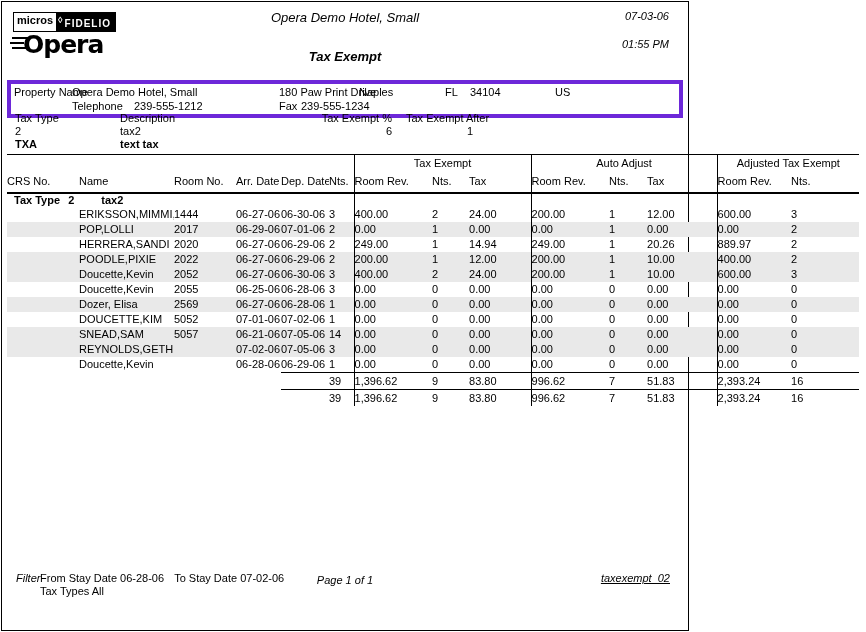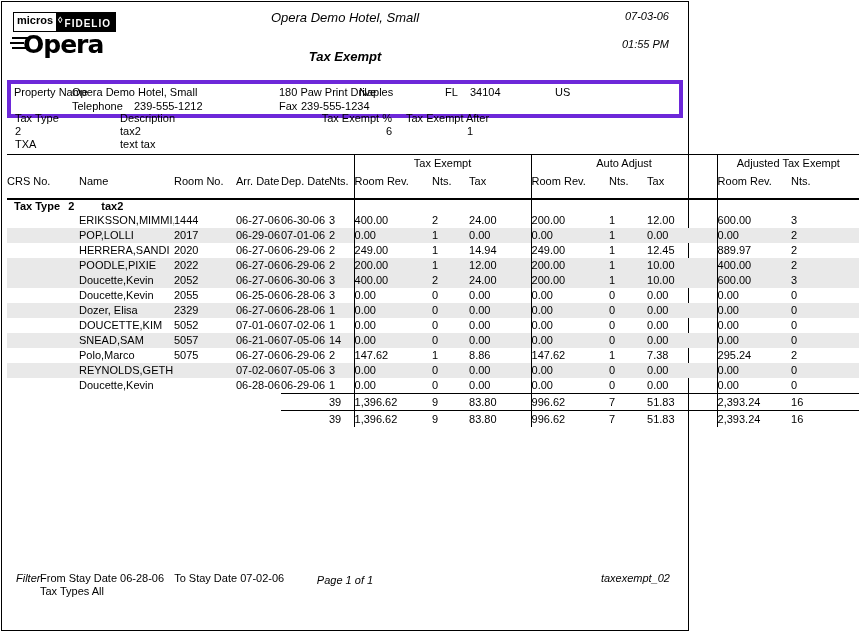--- a/index.html
+++ b/index.html
@@ -19,31 +19,31 @@
   .mf-fidelio{background:#000;color:#fff;padding:4px 4px 0 2px;font-size:10px;letter-spacing:1px;}
   .mf-diamond{color:#fff;background:#000;padding:0 0 0 2px;font-size:9px;}
   .opera-logo{top:27px;left:8px;}
   
   .pbox{top:78px;left:5px;right:5px;height:30px;border:4px solid #6d28d9;}
   .pbox span{position:absolute;white-space:nowrap;}
   .pb-r1{top:2px;} .pb-r2{top:16px;}
   
   .ttypes{top:110px;left:5px;right:5px;height:42px;}
   .ttypes span{position:absolute;white-space:nowrap;}
-  .tt-r0{top:0;} .tt-r1{top:13px;} .tt-r2{top:26px;}
+  .tt-r0{top:0;} .tt-r1{top:13px;} .tt-r2{top:26px;font-weight:bold;}
   .tt-c1{left:8px;} .tt-c2{left:113px;}
   .tt-c3{left:300px;width:85px;text-align:right;}
   .tt-c4h{left:399px;}
   .tt-c4{left:399px;width:67px;text-align:right;}
   
   .main{position:absolute;top:152px;left:5px;width:852px;border-collapse:collapse;table-layout:fixed;}
   .main td,.main th{font-weight:normal;font-size:11px;padding:0;line-height:13px;height:15px;
     overflow:hidden;white-space:nowrap;vertical-align:middle;text-align:left;}
   .group-hdr td{border-top:1px solid #000;height:16px;text-align:center;}
-  .col-hdr th{border-bottom:2px solid #000;height:17px;vertical-align:bottom;padding-bottom:10px;}
+  .col-hdr th{border-bottom:2px solid #000;height:17px;vertical-align:bottom;padding-bottom:4px;}
   .sep{border-left:1px solid #000;}
   tr.stripe td{background:#e9e9e9;}
   .group-row td{font-weight:bold;height:13px;}
   .g-label{margin-left:7px;} .g-value{margin-left:5px;} .g-desc{margin-left:24px;}
   tr.totals td{border-top:1px solid #000;height:16px;}
   tr.totals td.nb{border-top:none;}
   .c1{padding-left:7px;} .c2{padding-left:8px;} .c3{padding-left:19px;}
   .c4{padding-left:6px;} .c5{padding-left:5px;}
   .c6{text-align:right;padding-right:9px;}
   .c7{text-align:right;padding-right:5px;}
@@ -52,21 +52,21 @@
   .c10{text-align:right;padding-right:3px;}
   .c11{text-align:center;}
   .c12{text-align:right;padding-right:4px;}
   .c13{text-align:right;padding-right:3px;}
   .c14{text-align:right;padding-right:36px;}
   
   .filter-label{top:570px;left:14px;font-style:italic;}
   .filter-lines{top:570px;left:38px;line-height:13px;white-space:nowrap;}
   .filter-from{margin-right:10px;}
   .page-info{top:572px;left:0;right:0;text-align:center;font-style:italic;}
-  .report-code{top:570px;right:18px;font-style:italic;}
+  .report-code{top:570px;right:18px;font-style:italic;text-decoration:underline;}
 </style>
 </head>
 <body>
 
 <div class="page">
 
   <div class="abs mf-logo">
     <span class="mf-micros">micros</span>
     <span class="mf-diamond">◊</span>
     <span class="mf-fidelio">FIDELIO</span>
@@ -196,21 +196,21 @@
       <td class="c2">HERRERA,SANDI</td>
       <td class="c3">2020</td>
       <td class="c4">06-27-06</td>
       <td class="c5">06-29-06</td>
       <td class="c6">2</td>
       <td class="c7 sep">249.00</td>
       <td class="c8">1</td>
       <td class="c9">14.94</td>
       <td class="c10 sep">249.00</td>
       <td class="c11">1</td>
-      <td class="c12">12.45</td>
+      <td class="c12">20.26</td>
       <td class="c13 sep">889.97</td>
       <td class="c14">2</td>
     </tr>
         <tr class="stripe">
       <td class="c1"></td>
       <td class="c2">POODLE,PIXIE</td>
       <td class="c3">2022</td>
       <td class="c4">06-27-06</td>
       <td class="c5">06-29-06</td>
       <td class="c6">2</td>
@@ -251,21 +251,21 @@
       <td class="c9">0.00</td>
       <td class="c10 sep">0.00</td>
       <td class="c11">0</td>
       <td class="c12">0.00</td>
       <td class="c13 sep">0.00</td>
       <td class="c14">0</td>
     </tr>
         <tr class="stripe">
       <td class="c1"></td>
       <td class="c2">Dozer, Elisa</td>
-      <td class="c3">2329</td>
+      <td class="c3">2569</td>
       <td class="c4">06-27-06</td>
       <td class="c5">06-28-06</td>
       <td class="c6">1</td>
       <td class="c7 sep">0.00</td>
       <td class="c8">0</td>
       <td class="c9">0.00</td>
       <td class="c10 sep">0.00</td>
       <td class="c11">0</td>
       <td class="c12">0.00</td>
       <td class="c13 sep">0.00</td>
@@ -295,36 +295,20 @@
       <td class="c5">07-05-06</td>
       <td class="c6">14</td>
       <td class="c7 sep">0.00</td>
       <td class="c8">0</td>
       <td class="c9">0.00</td>
       <td class="c10 sep">0.00</td>
       <td class="c11">0</td>
       <td class="c12">0.00</td>
       <td class="c13 sep">0.00</td>
       <td class="c14">0</td>
-    </tr>
-        <tr>
-      <td class="c1"></td>
-      <td class="c2">Polo,Marco</td>
-      <td class="c3">5075</td>
-      <td class="c4">06-27-06</td>
-      <td class="c5">06-29-06</td>
-      <td class="c6">2</td>
-      <td class="c7 sep">147.62</td>
-      <td class="c8">1</td>
-      <td class="c9">8.86</td>
-      <td class="c10 sep">147.62</td>
-      <td class="c11">1</td>
-      <td class="c12">7.38</td>
-      <td class="c13 sep">295.24</td>
-      <td class="c14">2</td>
     </tr>
         <tr class="stripe">
       <td class="c1"></td>
       <td class="c2">REYNOLDS,GETHER</td>
       <td class="c3"></td>
       <td class="c4">07-02-06</td>
       <td class="c5">07-05-06</td>
       <td class="c6">3</td>
       <td class="c7 sep">0.00</td>
       <td class="c8">0</td>

